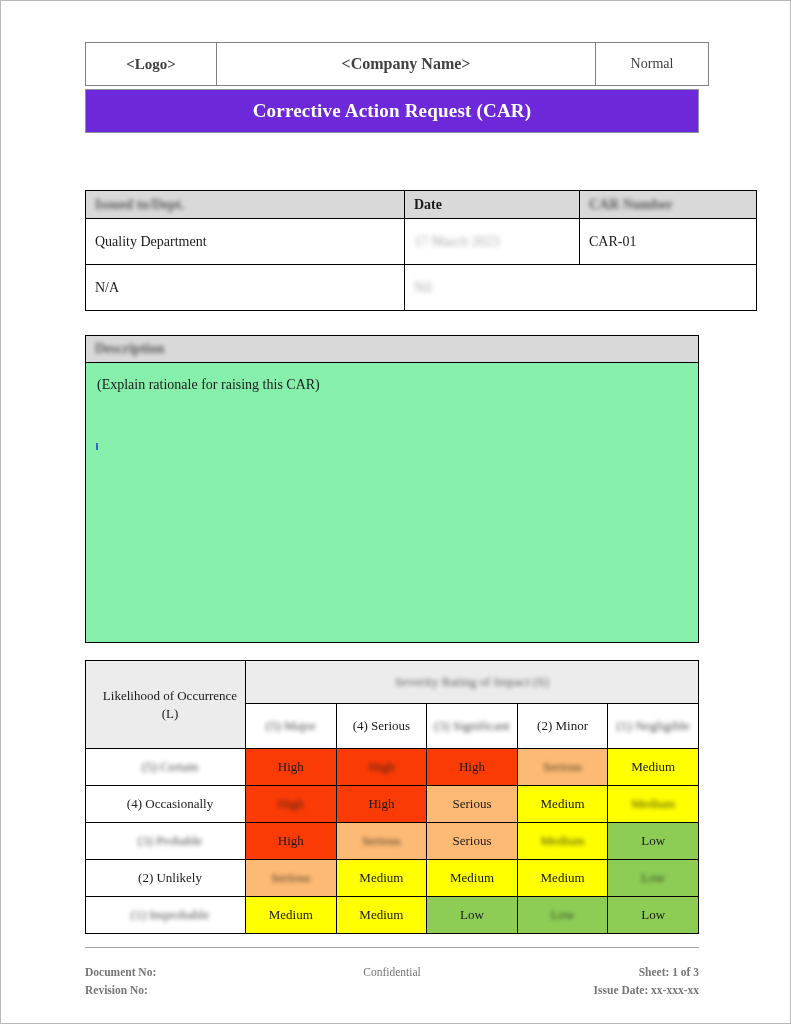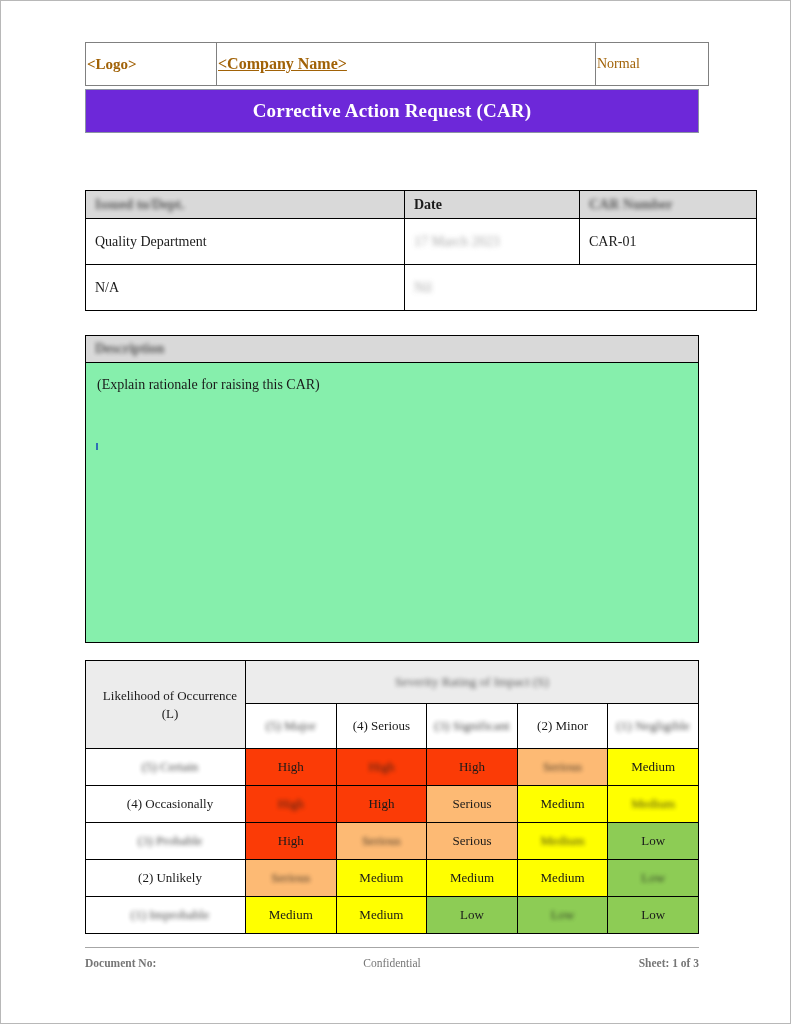--- a/index.html
+++ b/index.html
@@ -25,26 +25,27 @@
     position: absolute;
     left: 84px;
     top: 41px;
     width: 614px;
     border-collapse: collapse;
     table-layout: fixed;
   }
   .hdr-table td {
     border: 1px solid #808080;
     height: 40px;
+    text-align: center;
     vertical-align: middle;
-    color: #a16207;
+    color: #404040;
     background: #ffffff;
   }
   .hdr-logo   { width: 128px; font-weight: bold; font-size: 15px; }
-  .hdr-name   { width: 376px; font-weight: bold; font-size: 16px; text-decoration: underline; }
+  .hdr-name   { width: 376px; font-weight: bold; font-size: 16px; }
   .hdr-status { width: 110px; font-size: 14px; }
 
   .title-bar {
     position: absolute;
     left: 84px;
     top: 88px;
     width: 614px;
     height: 44px;
     background: #6d28d9;
     border: 1px solid #8b94a2;
@@ -194,21 +195,21 @@
   .lvl-medium  { background: #ffff00; }
   .lvl-low     { background: #8dcc55; }
 
   
   .footer {
     position: absolute;
     left: 84px;
     top: 946px;
     width: 614px;
     border-top: 1px solid #a6a6a6;
-    padding-top: 7px;
+    padding-top: 16px;
     font-size: 11.5px;
     color: #767676;
     font-weight: bold;
   }
   .footer-row {
     display: flex;
     justify-content: space-between;
     line-height: 1.55;
   }
   .f-left  { width: 33%; text-align: left; }
@@ -316,15 +317,20 @@
         </tr>
       </tbody>
   </table>
 
   <div class="footer">
     <div class="footer-row">
       <span class="f-left">Document No:</span>
       <span class="f-mid">Confidential</span>
       <span class="f-right">Sheet: 1 of 3</span>
     </div>
+    <div class="footer-row">
+      <span class="f-left">Revision No:</span>
+      <span class="f-mid"></span>
+      <span class="f-right">Issue Date: xx-xxx-xx</span>
+    </div>
   </div>
 
 </div>
 
 </body></html>

